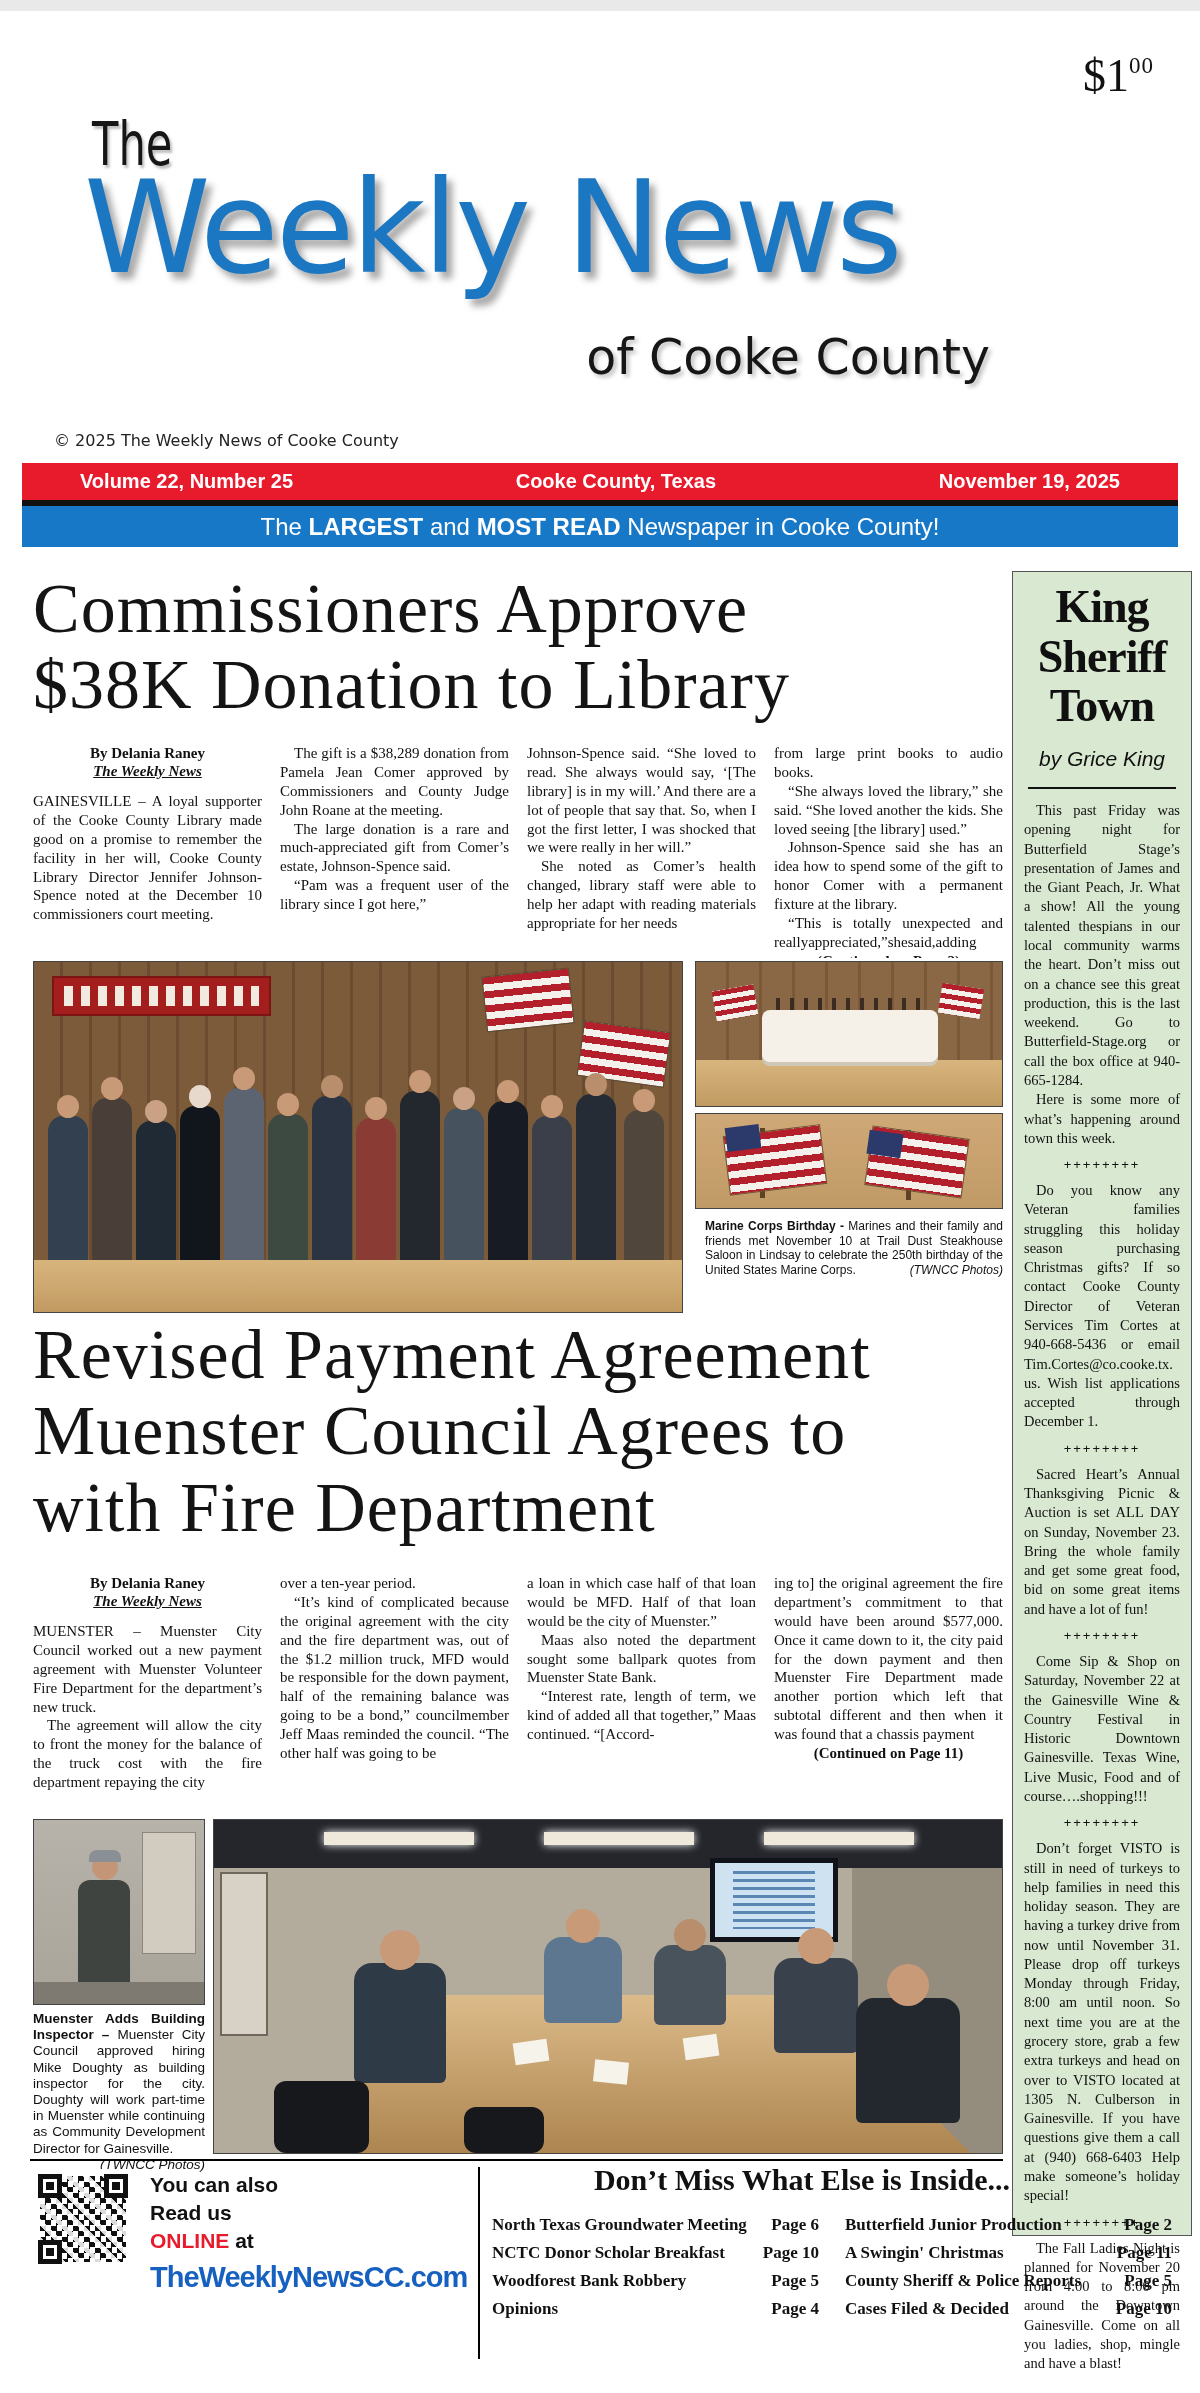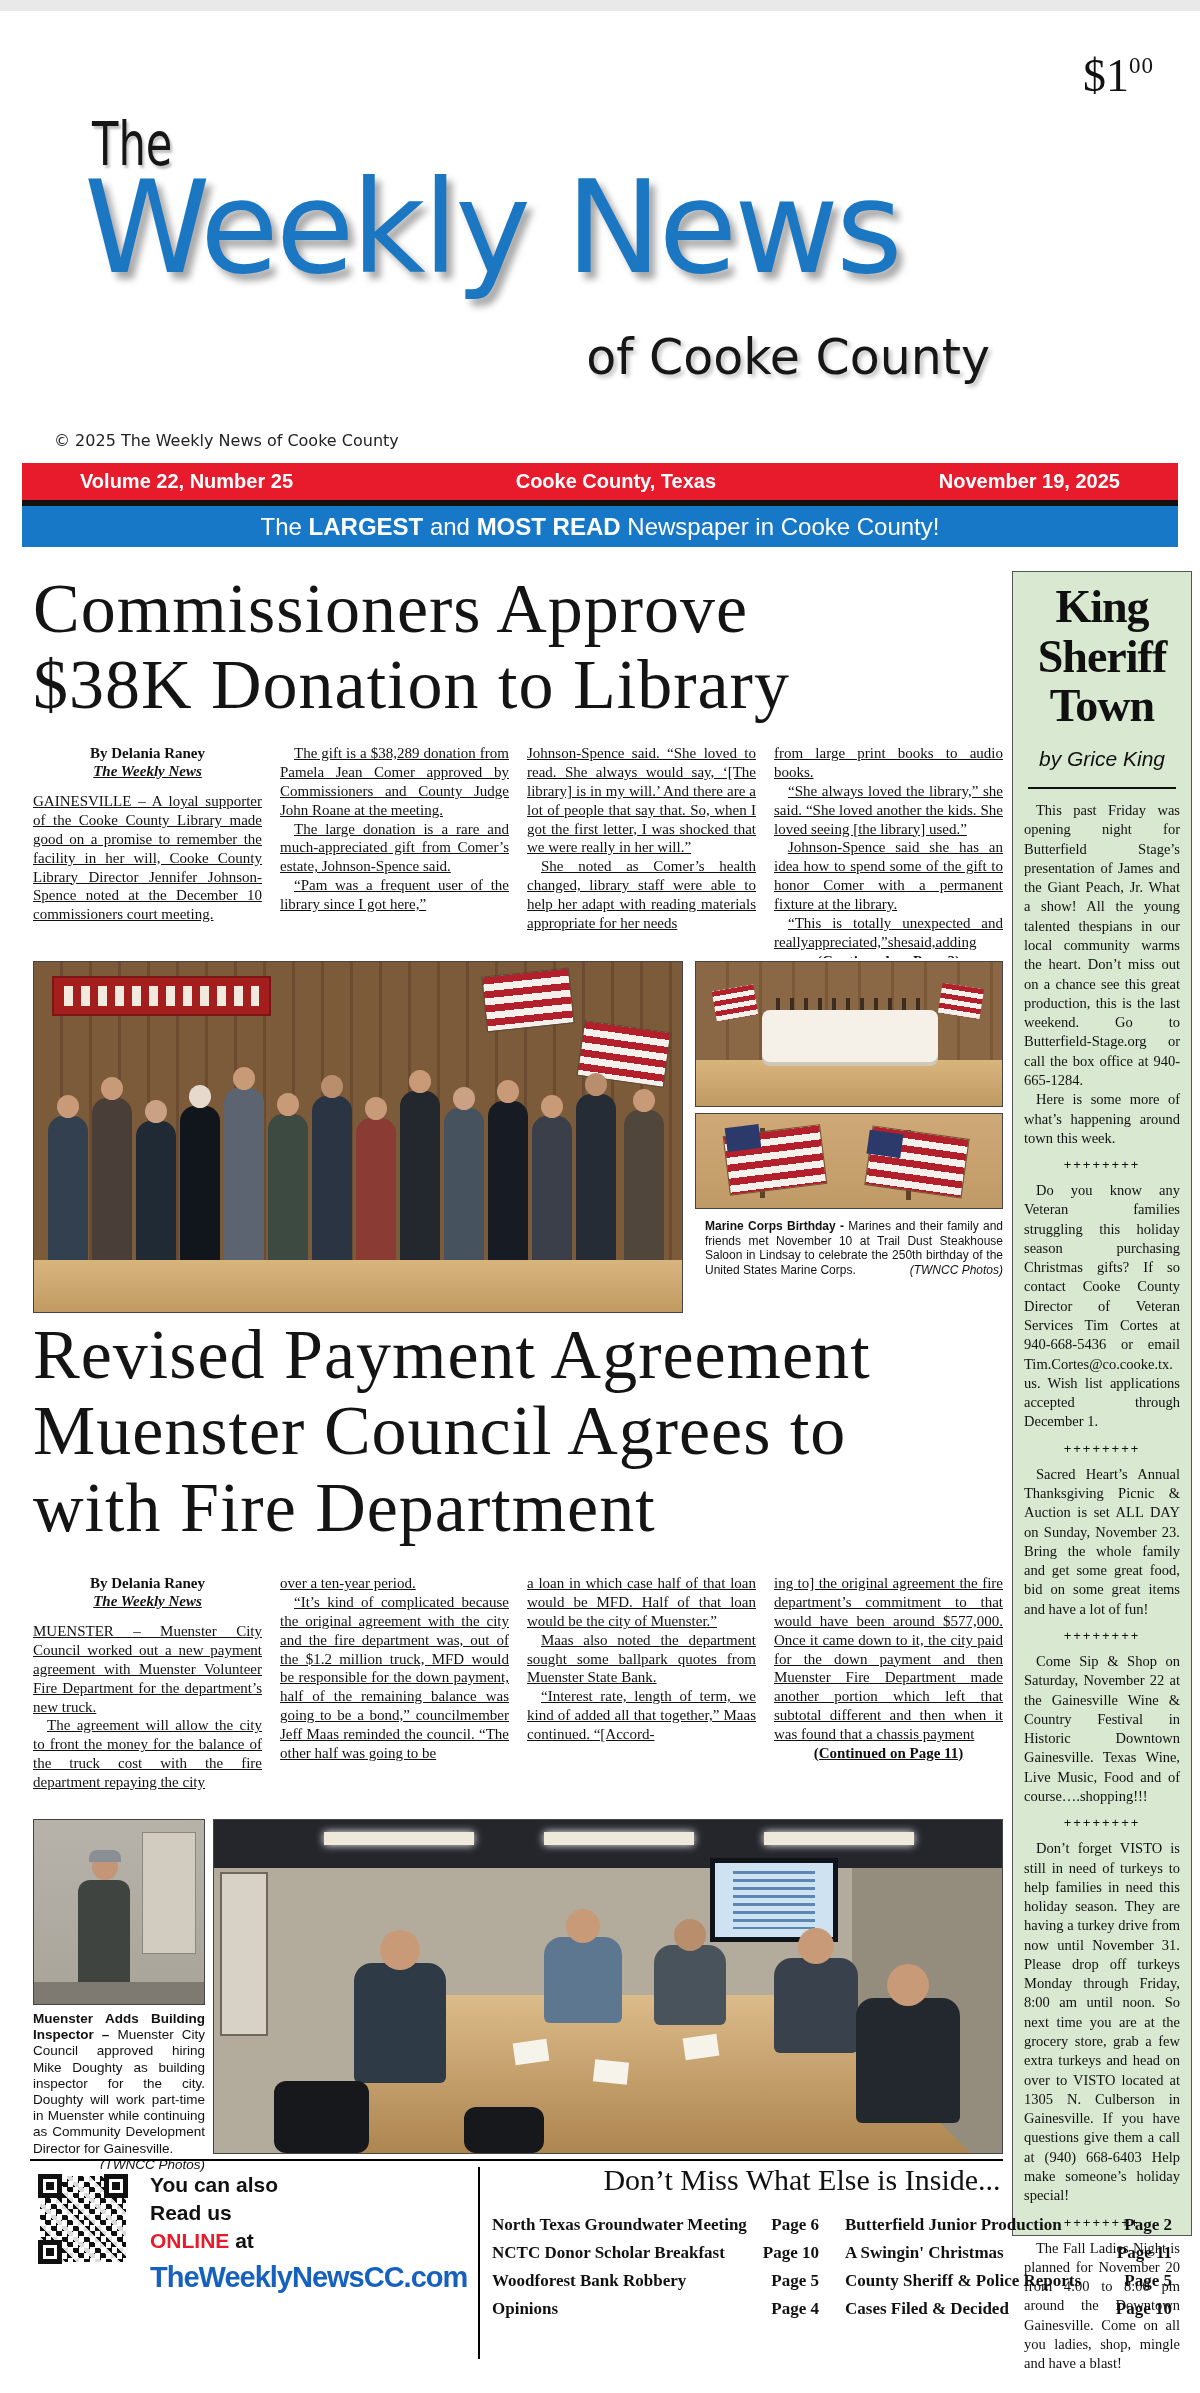--- a/index.html
+++ b/index.html
@@ -32,21 +32,21 @@
   .headline{position:absolute;left:33px;width:975px;font-family:"Liberation Serif",serif;
             font-size:70px;line-height:1.09;color:#141414;letter-spacing:1px;white-space:nowrap;}
   .h1{top:560px;}
   .h2{top:1306px;}
 
   
   .art{position:absolute;left:33px;width:970px;display:flex;gap:18px;overflow:hidden;}
   .art1{top:733px;height:214px;}
   .art2{top:1563px;height:242px;}
   .col{flex:1 1 0;font-size:15px;line-height:1.26;text-align:justify;}
-  .col p{margin:0;text-indent:14px;text-decoration:underline;}
+  .col p{margin:0;text-indent:14px;}
   .col p.cont{text-indent:0;}
   .byline{text-align:center;font-weight:bold;margin-bottom:12px;line-height:1.2;}
   .byline .org{font-style:italic;text-decoration:underline;}
   .cont-line{font-weight:bold;text-align:center;text-indent:0 !important;}
 
   
   .ph{position:absolute;overflow:hidden;border:1px solid #444;box-sizing:border-box;}
   .pn{position:absolute;display:block;left:var(--x);bottom:46px;width:40px;height:var(--h);
       background:var(--c);border-radius:15px 15px 0 0;}
   .pn::before{content:"";position:absolute;top:-21px;left:9px;width:22px;height:23px;border-radius:50%;
@@ -134,21 +134,21 @@
       repeating-linear-gradient(45deg,rgba(255,255,255,.85) 0 5px,transparent 5px 13px);}
   .qr .f{position:absolute;width:24px;height:24px;border:5px solid #101010;background:#fff;box-sizing:border-box;}
   .qr .f::after{content:"";position:absolute;inset:3px;background:#101010;}
   .qr .f.tl{left:2px;top:2px;} .qr .f.tr{right:2px;top:2px;} .qr .f.bl{left:2px;bottom:2px;}
   .online{position:absolute;left:150px;top:2160px;font-family:"Liberation Sans",sans-serif;font-weight:bold;}
   .online .l{font-size:21px;line-height:28px;color:#111;}
   .online .accent{color:#e81b2d;}
   .online .url{font-size:29px;margin-top:6px;color:#1660c0;letter-spacing:-1px;}
   .vline{position:absolute;left:478px;top:2156px;width:2px;height:192px;background:#000;}
   .inside{position:absolute;left:492px;top:2152px;width:680px;}
-  .inside-header{font-family:"Liberation Serif",serif;font-weight:normal;font-size:30px;text-align:center;
+  .inside-header{font-family:"Liberation Serif",serif;font-weight:bold;font-size:30px;text-align:center;
                  padding-right:60px;white-space:nowrap;}
   .inside-cols{display:flex;gap:26px;margin-top:14px;}
   .inside-col{flex:1 1 0;}
   .idx-row{display:flex;justify-content:space-between;font-family:"Liberation Serif",serif;font-weight:bold;
            font-size:17px;line-height:28px;}
   .idx-title{white-space:nowrap;}
   .idx-page{white-space:nowrap;}
 </style>
 </head>
 <body>

